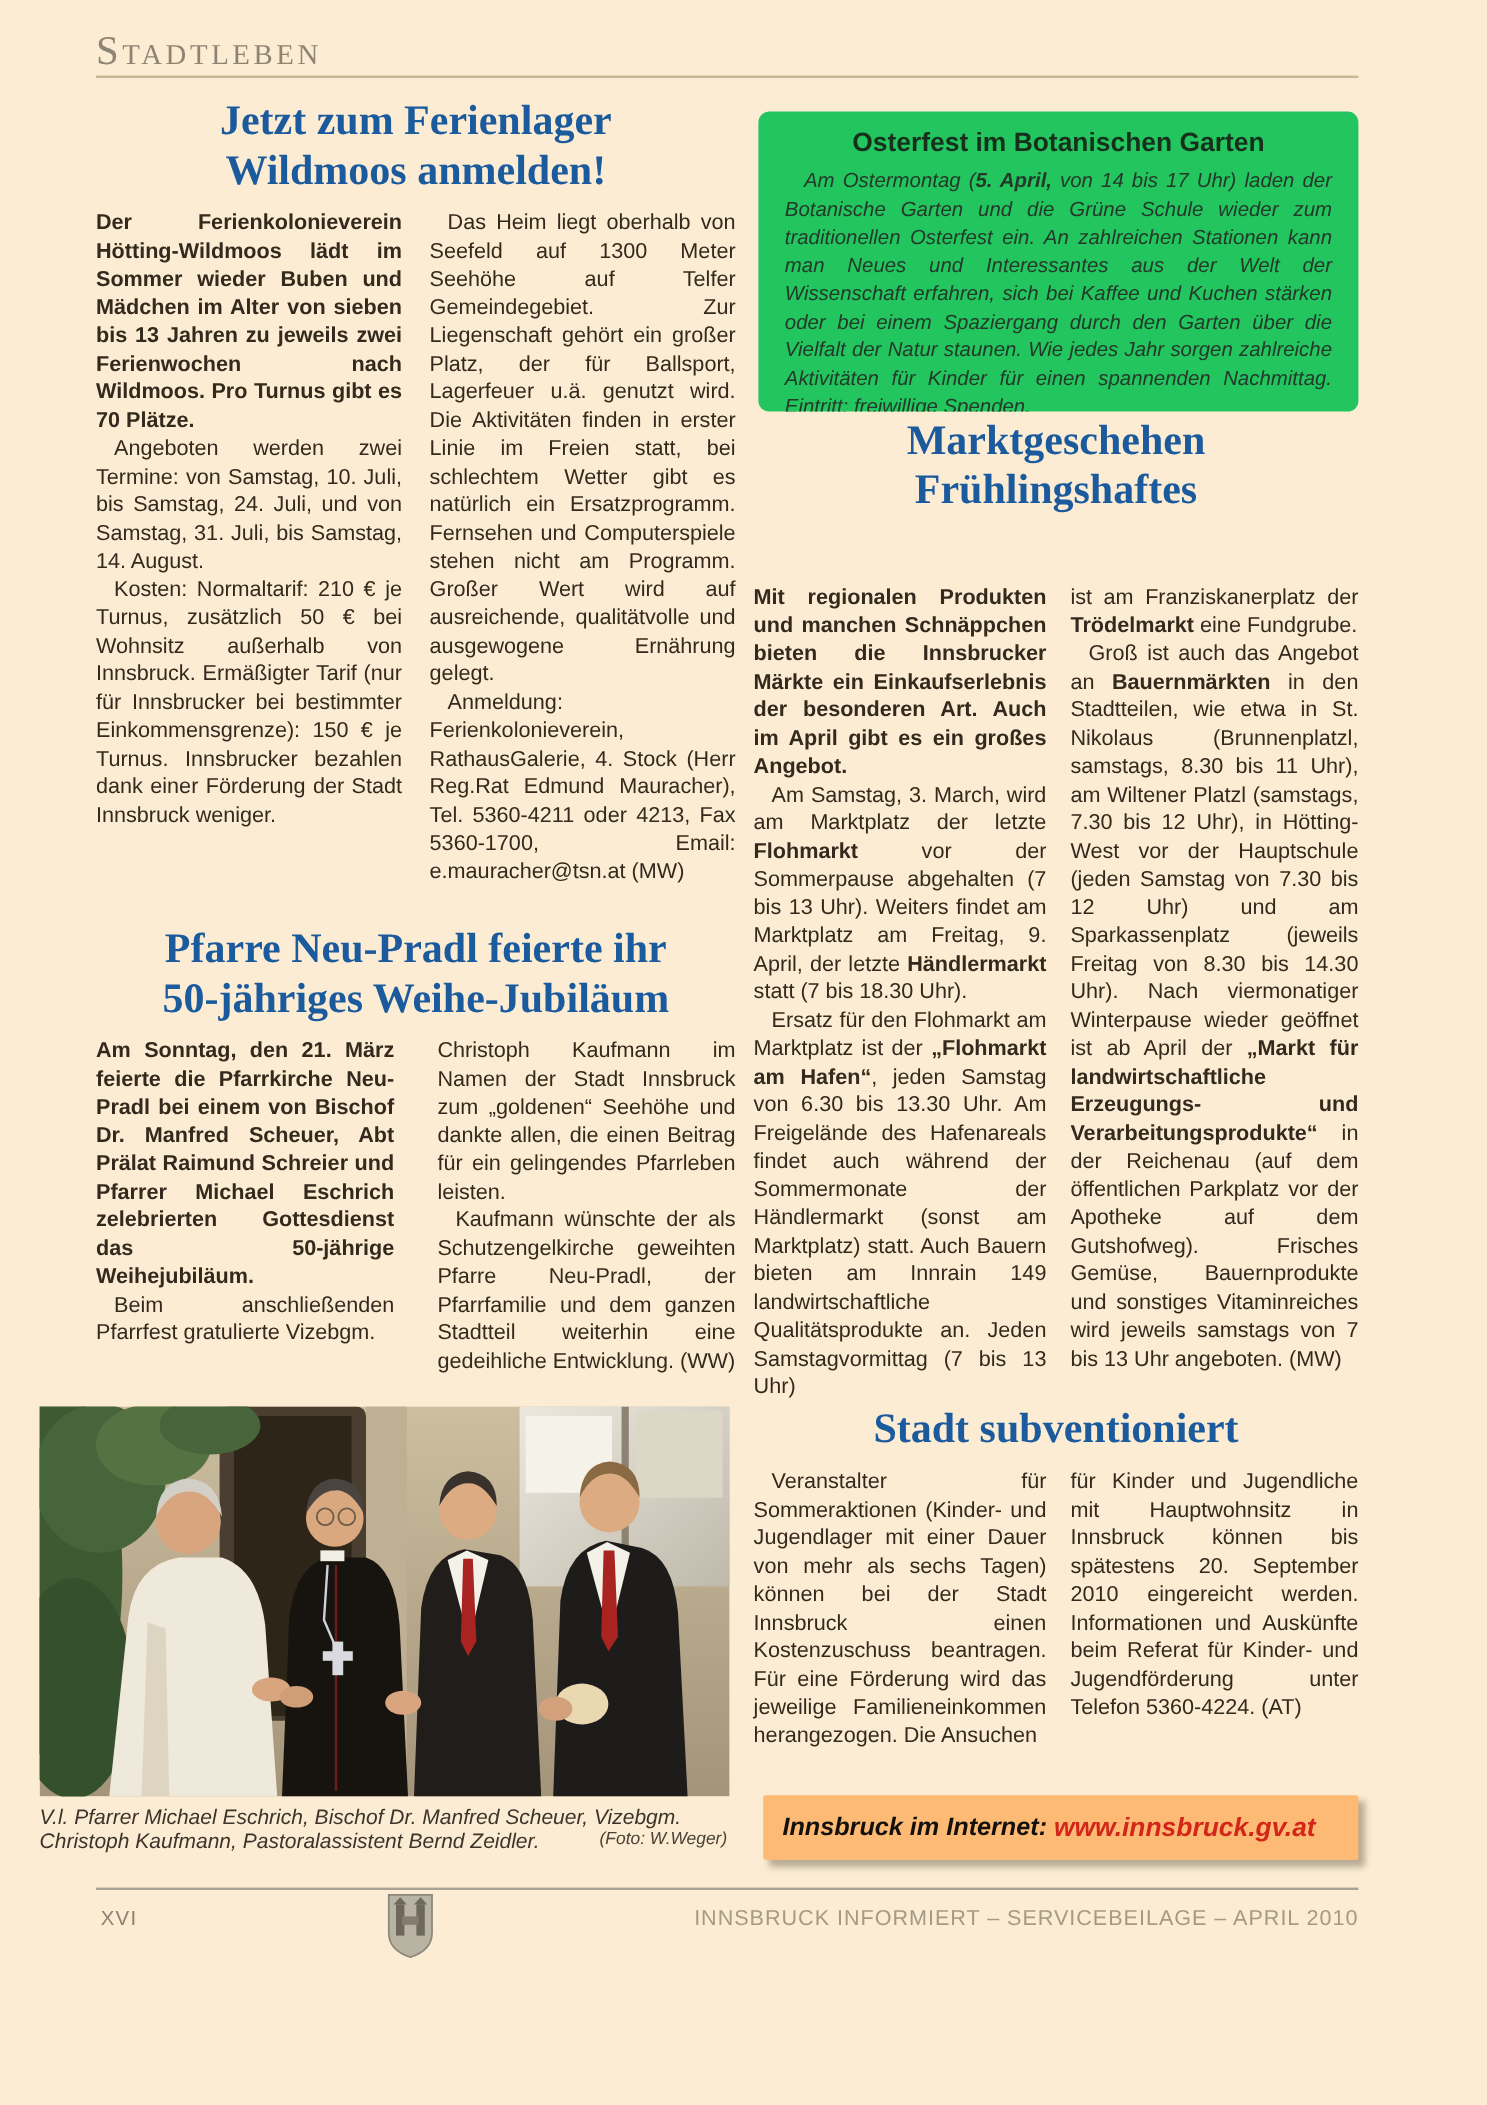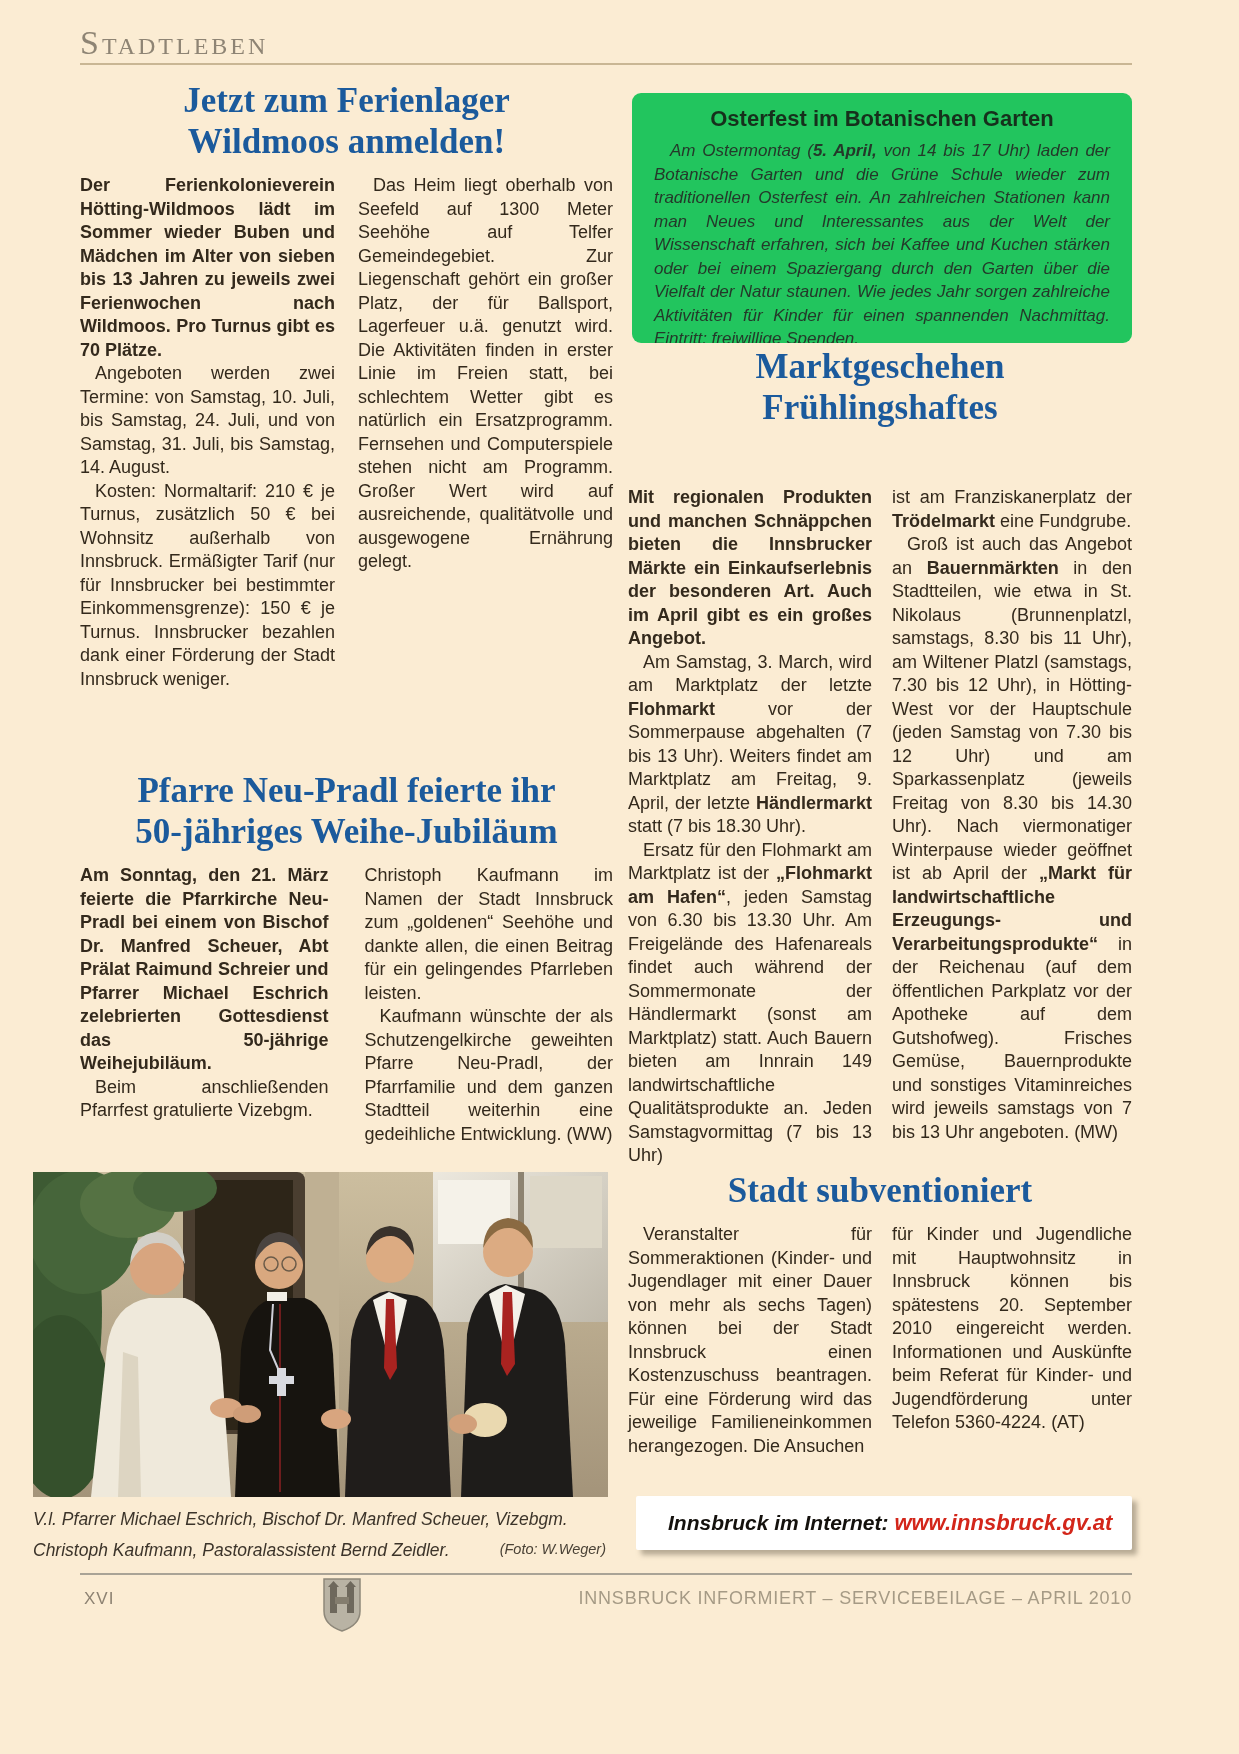--- a/index.html
+++ b/index.html
@@ -38,31 +38,31 @@
   .art-markt .cols{margin-top:58px;gap:20px;}
   .art-markt .col1{width:244px;}
   .art-markt .col2{width:240px;}
 
   .art-pfarre{left:80px;top:770px;width:533px;}
   .art-pfarre .cols{margin-top:12px;gap:36px;}
   .art-pfarre .col{width:255px;}
 
   .photo{position:absolute;left:33px;top:1172px;width:575px;height:325px;margin:0;}
   .caption-row{position:absolute;left:33px;top:1504px;width:575px;font-style:italic;
-    font-size:17.5px;line-height:31px;color:#3c342a;text-align:left;}
+    font-size:17.5px;line-height:20px;color:#3c342a;text-align:left;}
   .credit{position:absolute;right:2px;bottom:1px;font-size:14.5px;color:#4a4236;}
 
   .art-sommer{left:628px;top:1170px;width:504px;}
   .art-sommer .cols{margin-top:12px;gap:20px;}
   .art-sommer .col1{width:244px;}
   .art-sommer .col2{width:240px;}
 
-  .netbox{position:absolute;left:636px;top:1496px;width:496px;height:54px;background:#ffffff;
+  .netbox{position:absolute;left:636px;top:1496px;width:496px;height:54px;background:#fdba74;
     border-radius:2px;box-shadow:5px 5px 5px rgba(130,118,98,0.55);
-    display:flex;align-items:center;padding-left:32px;box-sizing:border-box;}
+    display:flex;align-items:center;padding-left:16px;box-sizing:border-box;}
   .net-label{font-weight:bold;font-style:italic;font-size:21px;color:#14110d;white-space:pre;}
   .net-url{font-weight:bold;font-style:italic;font-size:22px;color:#d3261a;}
 
   .footer-rule{left:80px;top:1573px;width:1052px;height:1.5px;background:#a9a396;}
   .pageno{position:absolute;left:84px;top:1589px;font-size:17px;letter-spacing:1px;color:#8d8272;}
   .logo{position:absolute;left:322px;top:1577px;}
   .pub{position:absolute;right:107px;top:1588px;font-size:18px;letter-spacing:0.8px;color:#a59a85;}
 </style>
 </head>
 <body>
@@ -78,20 +78,21 @@
       <span>Wildmoos anmelden!</span>
     </h2>
     <div class="cols">
       <div class="col">
         <p class="lead">Der Ferienkolonieverein Hötting-Wildmoos lädt im Sommer wieder Buben und Mädchen im Alter von sieben bis 13 Jahren zu jeweils zwei Ferienwochen nach Wildmoos. Pro Turnus gibt es 70 Plätze.</p>
         <p class="ind">Angeboten werden zwei Termine: von Samstag, 10. Juli, bis Samstag, 24. Juli, und von Samstag, 31. Juli, bis Samstag, 14. August.</p>
         <p class="ind">Kosten: Normaltarif: 210 € je Turnus, zusätzlich 50 € bei Wohnsitz außerhalb von Innsbruck. Ermäßigter Tarif (nur für Innsbrucker bei bestimmter Einkommensgrenze): 150 € je Turnus. Innsbrucker bezahlen dank einer Förderung der Stadt Innsbruck weniger.</p>
       </div>
       <div class="col">
         <p class="ind">Das Heim liegt oberhalb von Seefeld auf 1300 Meter Seehöhe auf Telfer Gemeindegebiet. Zur Liegenschaft gehört ein großer Platz, der für Ballsport, Lagerfeuer u.ä. genutzt wird. Die Aktivitäten finden in erster Linie im Freien statt, bei schlechtem Wetter gibt es natürlich ein Ersatzprogramm. Fernsehen und Computerspiele stehen nicht am Programm. Großer Wert wird auf ausreichende, qualitätvolle und ausgewogene Ernährung gelegt.</p>
+        <p class="ind">Anmeldung: Ferienkolonieverein, RathausGalerie, 4. Stock (Herr Reg.Rat Edmund Mauracher), Tel. 5360-4211 oder 4213, Fax 5360-1700, Email: e.mauracher@tsn.at (MW)</p>
       </div>
     </div>
   </section>
 
   <aside class="greenbox">
     <div class="box-title">Osterfest im Botanischen Garten</div>
     <p class="box-body"><span>Am Ostermontag (</span><span class="bseg">5. April,</span><span> von 14 bis 17 Uhr) laden der Botanische Garten und die Grüne Schule wieder zum traditionellen Osterfest ein. An zahlreichen Stationen kann man Neues und Interessantes aus der Welt der Wissenschaft erfahren, sich bei Kaffee und Kuchen stärken oder bei einem Spaziergang durch den Garten über die Vielfalt der Natur staunen. Wie jedes Jahr sorgen zahlreiche Aktivitäten für Kinder für einen spannenden Nachmittag. Eintritt: freiwillige Spenden.</span></p>
   </aside>
 
   <section class="art art-markt">

